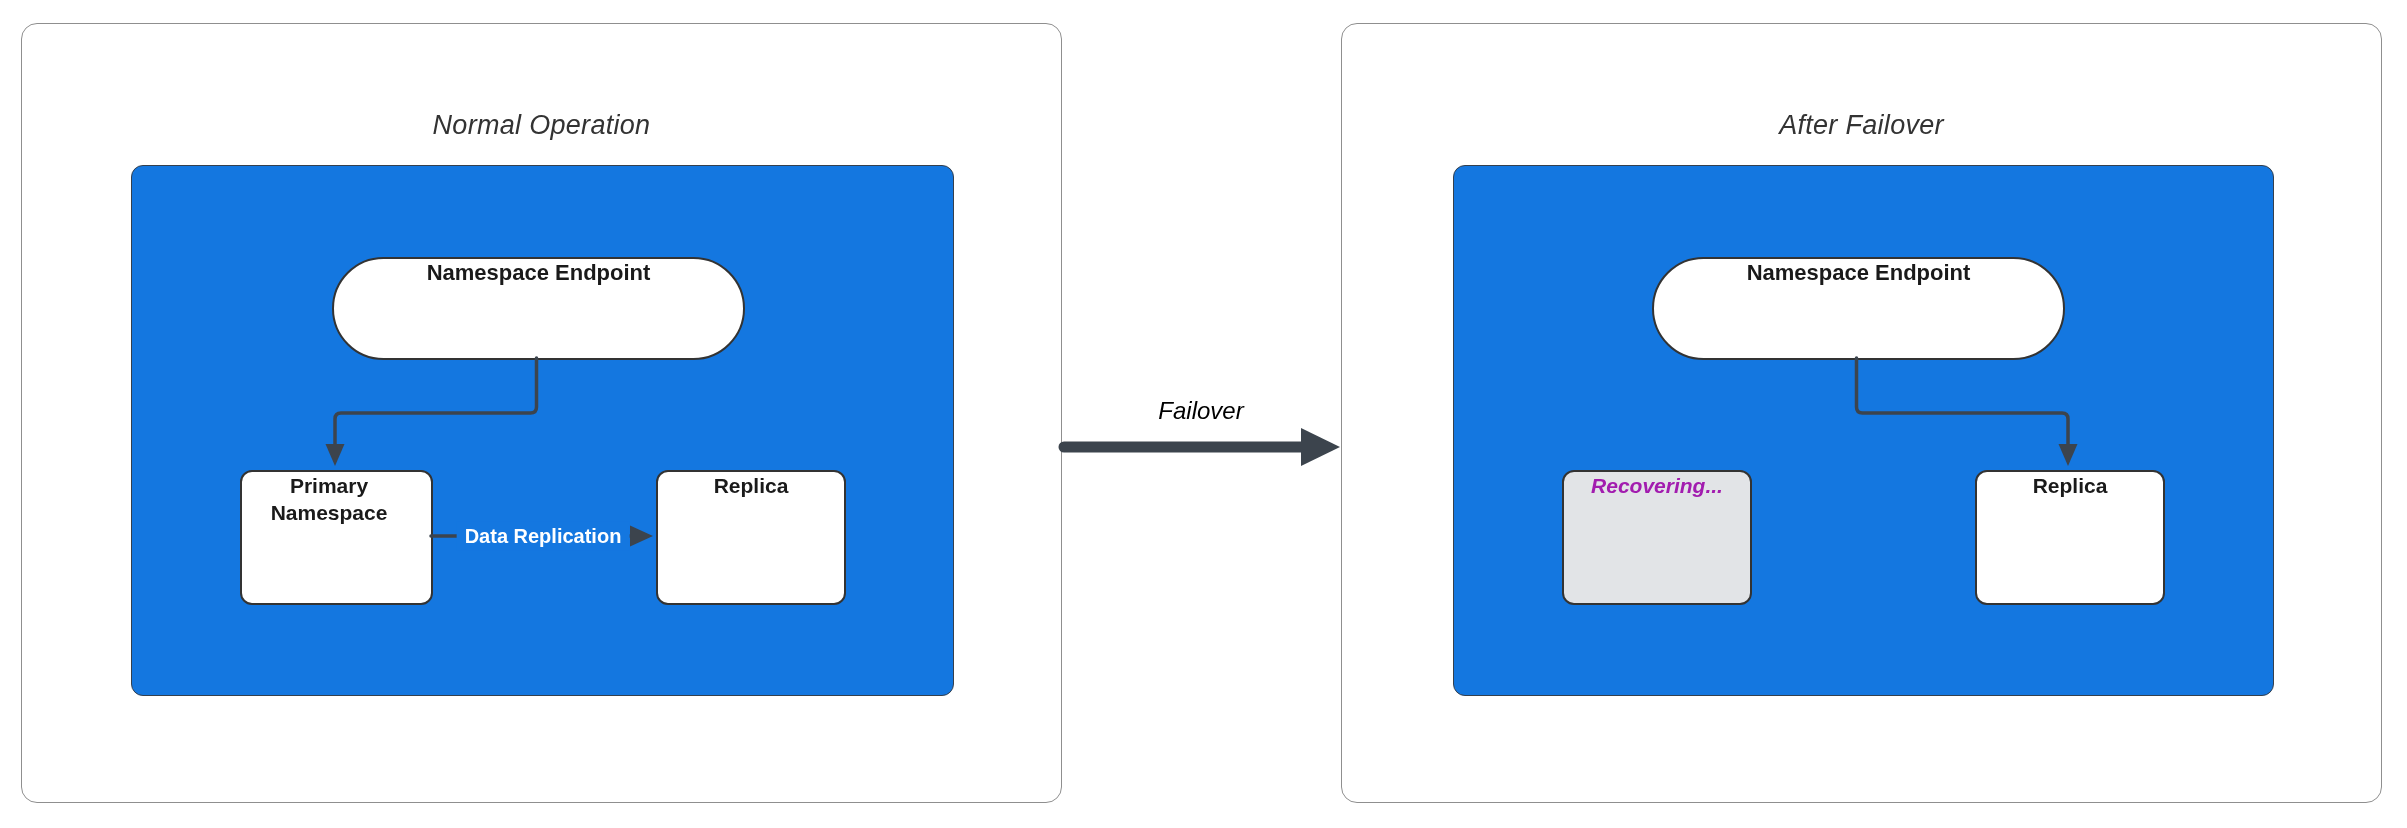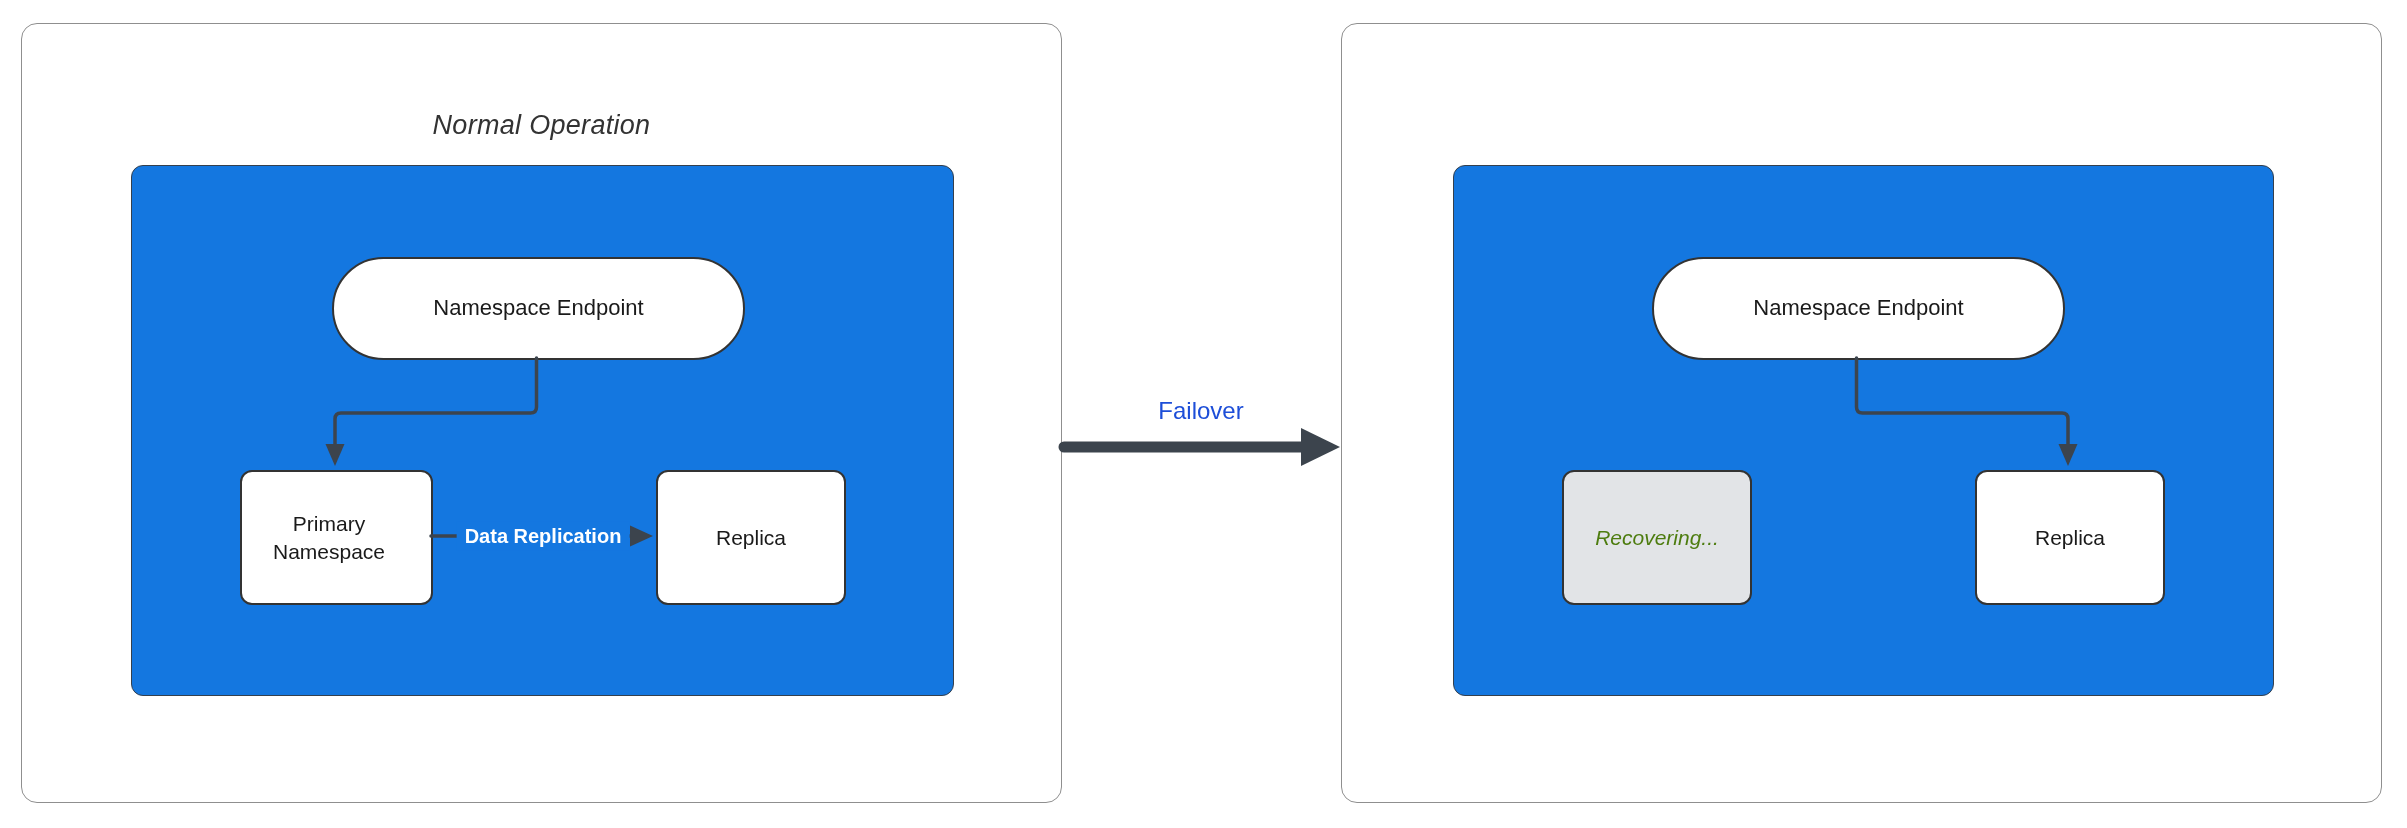--- a/index.html
+++ b/index.html
@@ -37,46 +37,46 @@
     background: var(--cluster-fill, #1477e0);
     border: 1px solid #35404d;
     border-radius: 12px;
   }
   .panel.left  .cluster { left: 109px; }
   .panel.right .cluster { left: 111px; width: 821px; }
 
   
   .node {
     position: absolute;
-    display: flex; align-items: center; justify-content: center;
+    display: flex; justify-content: center;
     text-align: center;
     background: #ffffff;
     border: 2px solid var(--node-border, #333333);
     color: #1a1a1a;
-    font-size: 21px; line-height: 1.3;
+    font-size: 21px; line-height: 1.3; font-weight: bold;
   }
   .stadium {
     top: 91px; width: 413px; height: 103px;
     border-radius: 52px;
     font-size: 22px;
   }
   .panel.left  .stadium { left: 200px; }
   .panel.right .stadium { left: 198px; }
 
   .rect {
     top: 304px; height: 135px;
     border-radius: 12px;
     padding: 0 24px;
   }
   .node-primary    { left: 108px; width: 193px; padding-left: 9px; }
   .node-replica-l  { left: 524px; width: 190px; }
   .node-recovering {
     left: 108px; width: 190px;
     background: var(--recovering-fill, #e2e4e7);
-    color: #4d7c0f; font-style: italic;
+    color: #a21caf; font-style: italic;
   }
   .node-replica-r  { left: 521px; width: 190px; }
 
   
   svg.arrows {
     position: absolute; left: 0; top: 0;
     width: 2407px; height: 828px;
     z-index: 5; pointer-events: none;
   }
   .edge-path {
@@ -100,23 +100,24 @@
     padding: 3px 8px;
     white-space: nowrap;
     text-align: center;
   }
 
   
   .transition-label {
     position: absolute; z-index: 6;
     left: 1201px; top: 411px;
     transform: translate(-50%, -50%);
-    color: #1d4ed8;
+    color: #000000;
     font-size: 24px;
     white-space: nowrap;
+    font-style: italic;
   }
 </style>
 </head>
 <body>
 
 <div class="canvas">
 
   <div class="panel left">
     <div class="panel-title">Normal Operation</div>
     <div class="cluster">
@@ -126,20 +127,21 @@
       <div class="node rect node-primary">
         <span>Primary Namespace</span>
       </div>
       <div class="node rect node-replica-l">
         <span>Replica</span>
       </div>
     </div>
   </div>
 
   <div class="panel right">
+    <div class="panel-title">After Failover</div>
     <div class="cluster">
       <div class="node stadium">
         <span>Namespace Endpoint</span>
       </div>
       <div class="node rect node-recovering">
         <span>Recovering...</span>
       </div>
       <div class="node rect node-replica-r">
         <span>Replica</span>
       </div>

